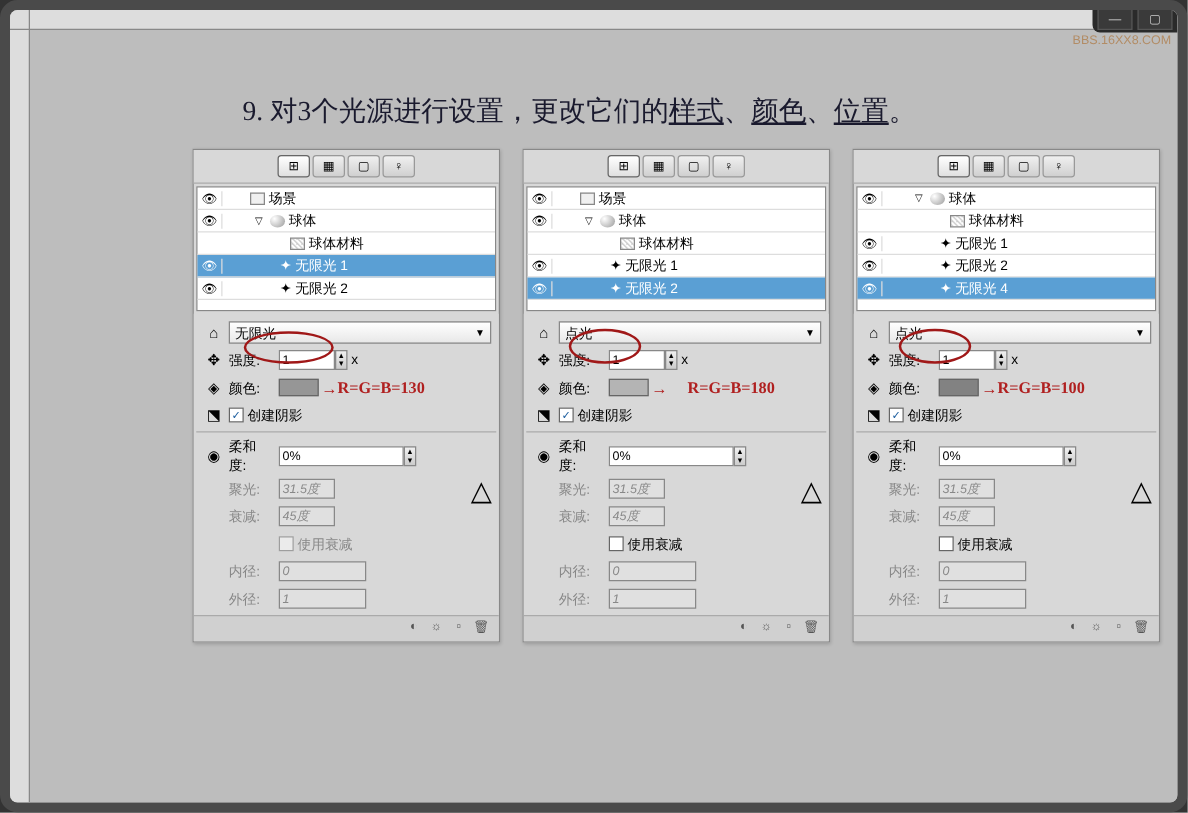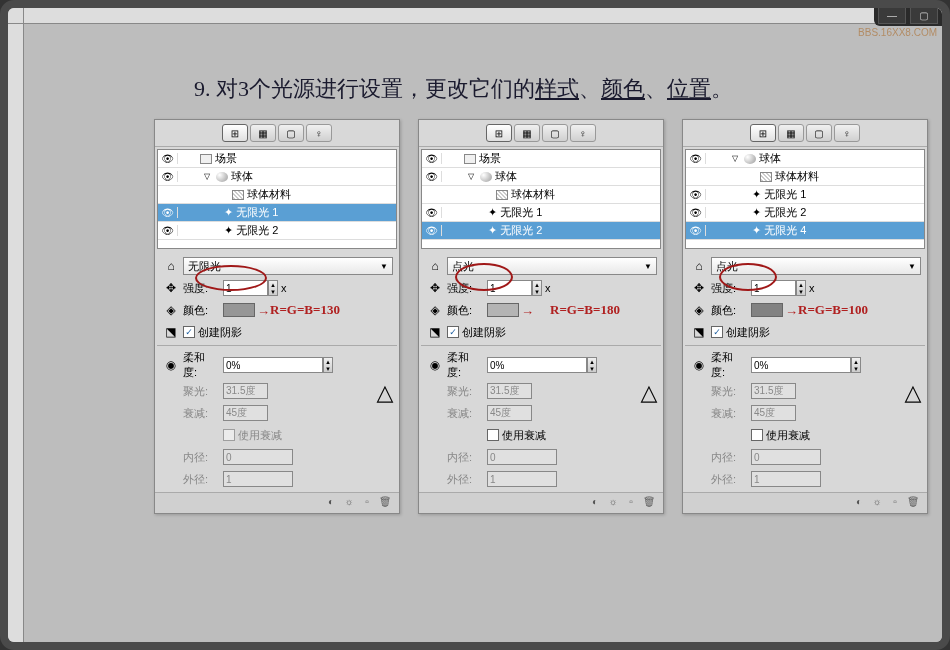--- a/index.html
+++ b/index.html
@@ -35,21 +35,21 @@
 .icon-sphere { background: radial-gradient(circle at 30% 30%, #fff, #999); border-radius: 50%; }
 .icon-material { border: 1px solid #888; background: linear-gradient(45deg,#ccc 25%,#fff 25%,#fff 50%,#ccc 50%,#ccc 75%,#fff 75%); background-size: 4px 4px; }
 .icon-light { font-size: 11px; }
 
 .props { padding: 4px 2px 2px 2px; background: #d8d8d8; }
 .prop-row { display: flex; align-items: center; min-height: 22px; padding-left: 2px; }
 .side-icon { width: 24px; height: 20px; display: flex; align-items: center; justify-content: center; font-size: 12px; }
 .prop-label { width: 40px; text-align: left; padding-right: 4px; font-size: 11px; }
 .prop-label.disabled { color: #888; }
 .prop-input { width: 45px; height: 16px; border: 1px solid #888; background: #fff; font-size: 10px; padding-left: 2px; }
-.prop-input.disabled { background: #e0e0e0; color: #888; }
+.prop-input.disabled { background: #e0e0e0; color: #888; font-style: italic; }
 .prop-select { flex: 1; height: 18px; border: 1px solid #888; background: linear-gradient(#fff,#e8e8e8); font-size: 11px; padding-left: 4px; display: flex; align-items: center; justify-content: space-between; padding-right: 4px; margin-right: 4px; }
 .color-swatch { width: 32px; height: 14px; border: 1px solid #666; display: inline-block; }
 .checkbox { width: 12px; height: 12px; border: 1px solid #666; background: #fff; display: inline-flex; align-items: center; justify-content: center; font-size: 9px; margin-right: 3px; }
 .checkbox.checked::after { content: "✓"; color: #2060a0; }
 .stepper { width: 10px; height: 16px; background: linear-gradient(#f0f0f0,#ccc); border: 1px solid #888; font-size: 7px; display: flex; flex-direction: column; }
 .stepper span { flex: 1; text-align: center; line-height: 7px; }
 .cone-icon { width: 24px; height: 40px; font-size: 22px; text-align: center; }
 
 .annotation { position: absolute; font-family: "Comic Sans MS", cursive; font-size: 13px; color: #b02020; font-weight: bold; }
 .annotation-arrow { color: #b02020; font-size: 13px; }

